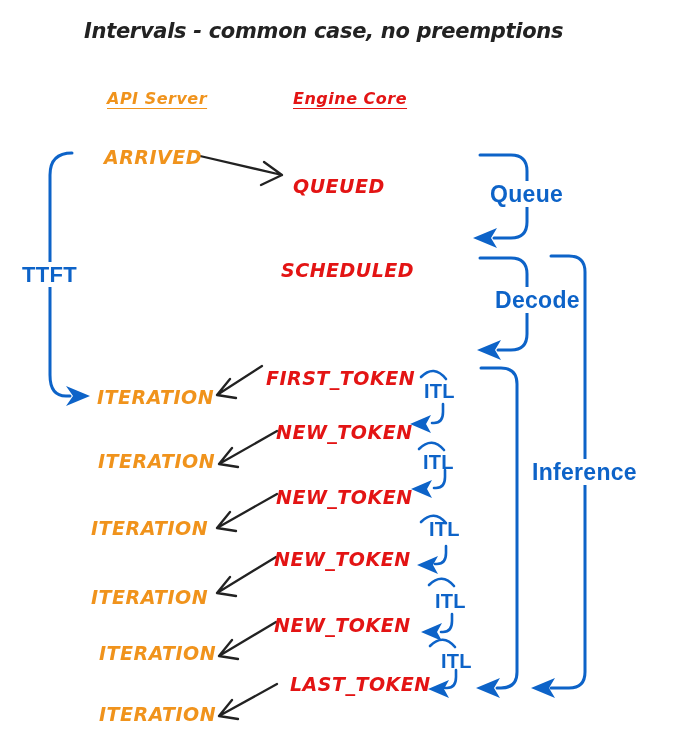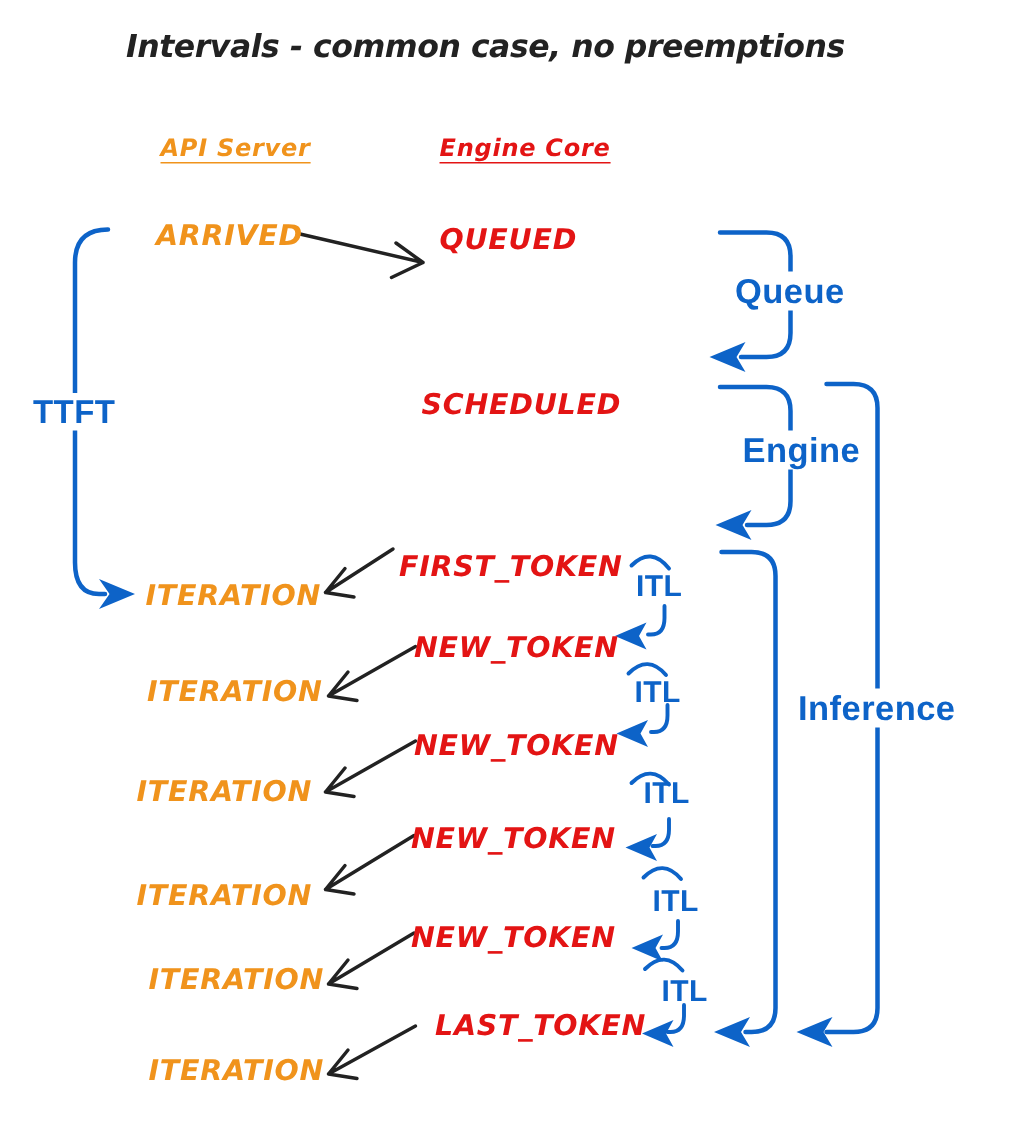--- a/index.html
+++ b/index.html
@@ -115,32 +115,32 @@
   <div class="lbl hw small red hdr" style="left:293px;top:90px;">Engine Core</div>
 
   <div class="lbl hw orange" style="left:104px;top:147px;">ARRIVED</div>
   <div class="lbl hw orange" style="left:97px;top:387px;">ITERATION</div>
   <div class="lbl hw orange" style="left:98px;top:451px;">ITERATION</div>
   <div class="lbl hw orange" style="left:91px;top:518px;">ITERATION</div>
   <div class="lbl hw orange" style="left:91px;top:587px;">ITERATION</div>
   <div class="lbl hw orange" style="left:99px;top:643px;">ITERATION</div>
   <div class="lbl hw orange" style="left:99px;top:704px;">ITERATION</div>
 
-  <div class="lbl hw red" style="left:293px;top:150px;">QUEUED</div>
+  <div class="lbl hw red" style="left:293px;top:176px;">QUEUED</div>
   <div class="lbl hw red" style="left:281px;top:260px;">SCHEDULED</div>
   <div class="lbl hw red" style="left:266px;top:358px;margin-top:10px;">FIRST_TOKEN</div>
   <div class="lbl hw red" style="left:276px;top:422px;">NEW_TOKEN</div>
   <div class="lbl hw red" style="left:276px;top:487px;">NEW_TOKEN</div>
   <div class="lbl hw red" style="left:274px;top:549px;">NEW_TOKEN</div>
   <div class="lbl hw red" style="left:274px;top:615px;">NEW_TOKEN</div>
   <div class="lbl hw red" style="left:290px;top:674px;">LAST_TOKEN</div>
 
   <div class="lbl blue-label online" style="left:20px;top:262px;font-size:22px;text-align:right;">TTFT</div>
   <div class="lbl blue-label online" style="left:488px;top:181px;text-align:right;">Queue</div>
-  <div class="lbl blue-label online" style="left:493px;top:287px;">Engine</div>
+  <div class="lbl blue-label online" style="left:493px;top:287px;">Decode</div>
   <div class="lbl blue-label online" style="left:530px;top:459px;">Inference</div>
   <div class="lbl blue-label itl" style="left:424px;top:380px;">ITL</div>
   <div class="lbl blue-label itl" style="left:423px;top:451px;">ITL</div>
   <div class="lbl blue-label itl" style="left:429px;top:518px;">ITL</div>
   <div class="lbl blue-label itl" style="left:435px;top:590px;">ITL</div>
   <div class="lbl blue-label itl" style="left:441px;top:650px;">ITL</div>
 
 </div>
 
 </body></html>

